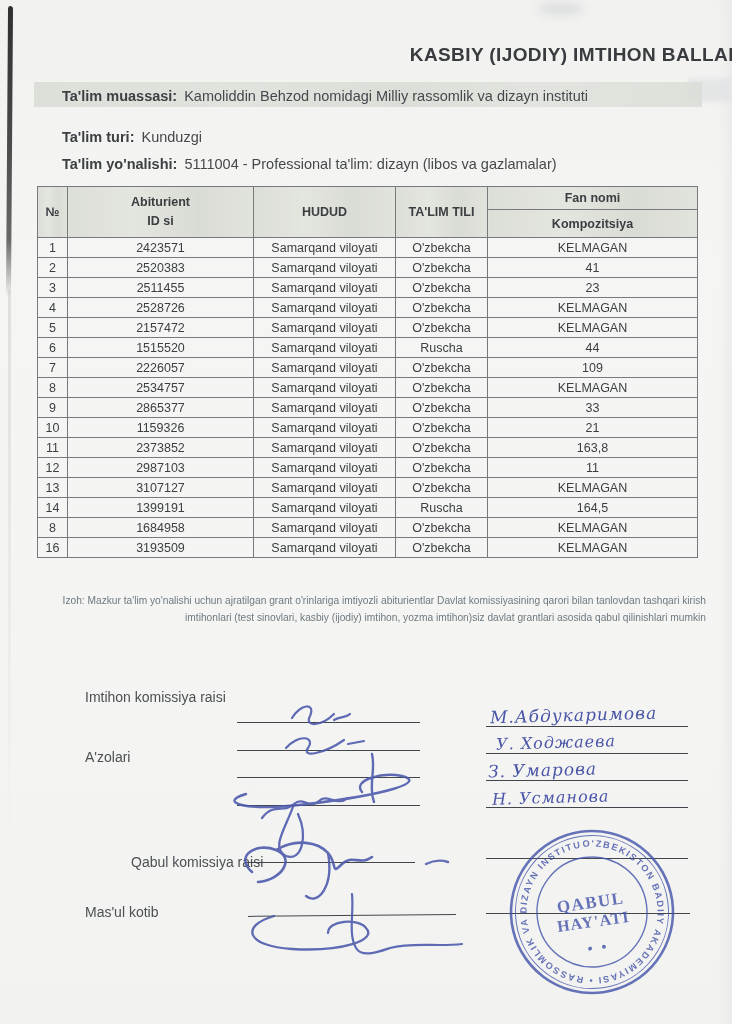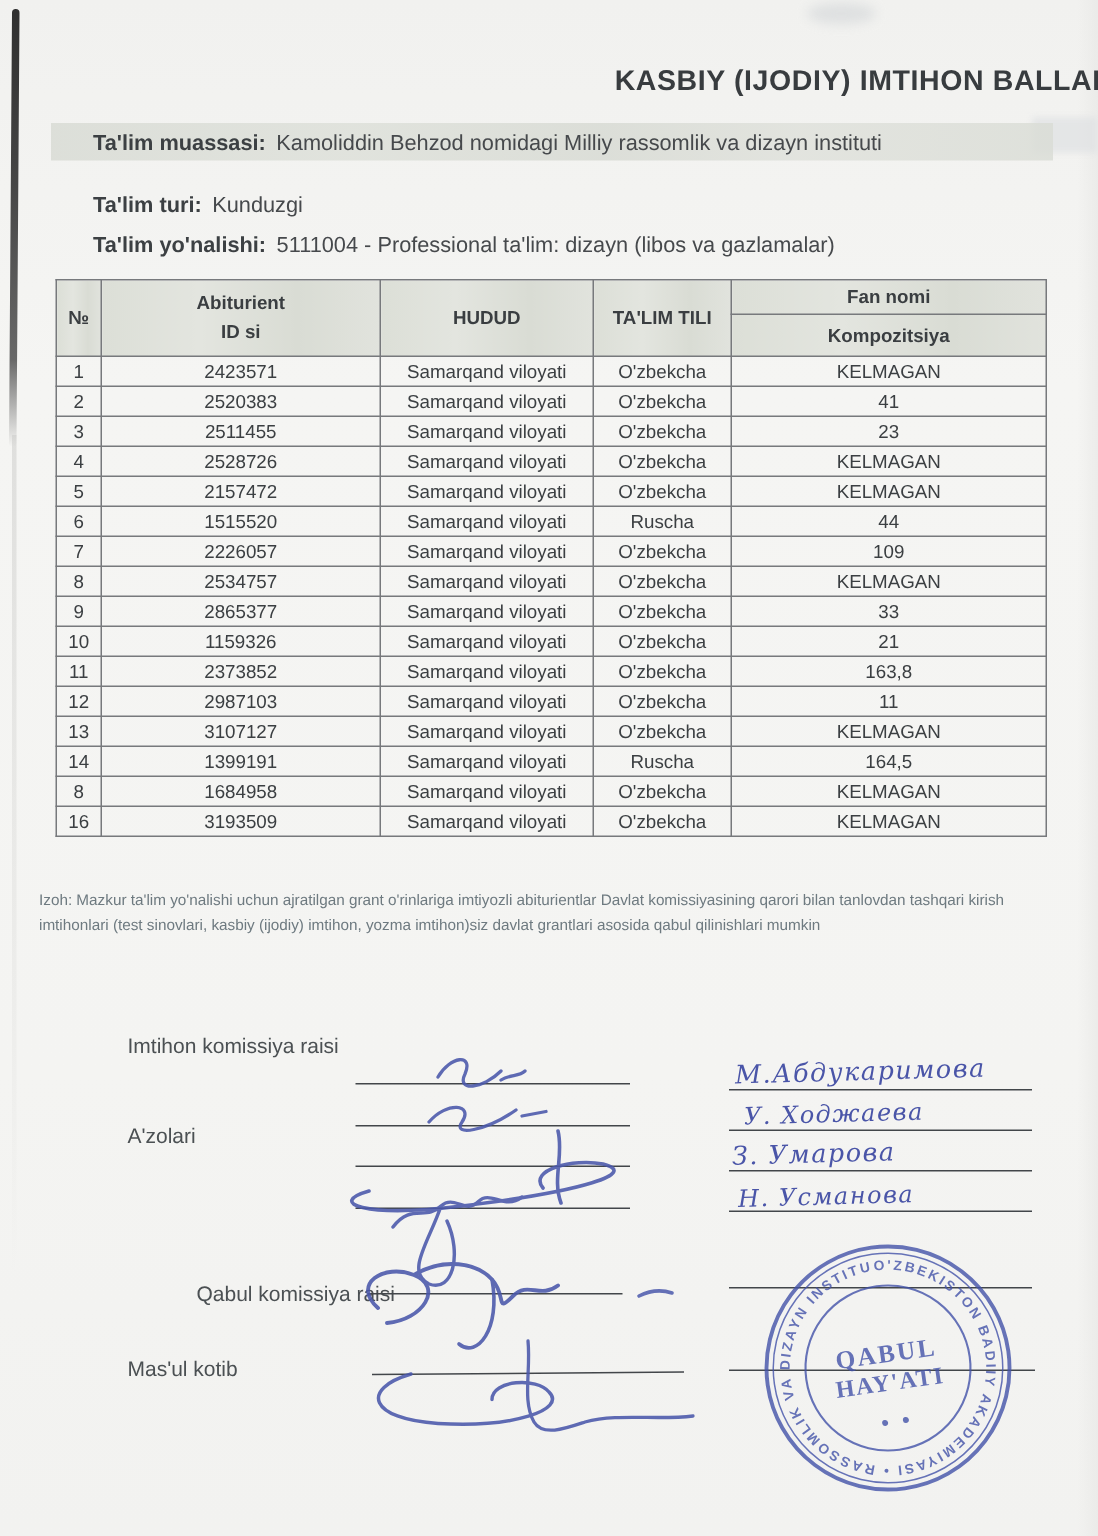--- a/index.html
+++ b/index.html
@@ -41,21 +41,21 @@
   .th-bottom{height:27px;}
   .th-two-line{line-height:1.55;}
   table.scores tbody tr{height:20px;}
   table.scores tbody td{color:#3b3f42;}
   .col-num{width:30px;}
   .col-id{width:186px;}
   .col-region{width:142px;}
   .col-lang{width:92px;}
   .col-score{width:210px;}
 
-  .note{position:absolute;left:26px;top:592px;width:680px;text-align:left;
+  .note{position:absolute;left:26px;top:592px;width:680px;text-align:right;
     font-size:10.2px;line-height:17px;color:#6e7a80;z-index:2;}
 
   .sig-label{position:absolute;left:85px;font-size:14px;color:#4b5053;white-space:nowrap;z-index:2;}
   .sig-line{position:absolute;border-bottom:1.4px solid #42464a;z-index:2;}
   .name{position:absolute;font-family:"DejaVu Serif",serif;font-style:italic;
     font-size:16px;color:#4a55a8;white-space:nowrap;transform:rotate(-1.6deg);
     letter-spacing:1px;z-index:3;}
   .ink{position:absolute;left:200px;top:690px;z-index:3;pointer-events:none;}
   .dash-stroke{position:absolute;left:424px;top:856px;width:26px;height:14px;z-index:3;}
 

